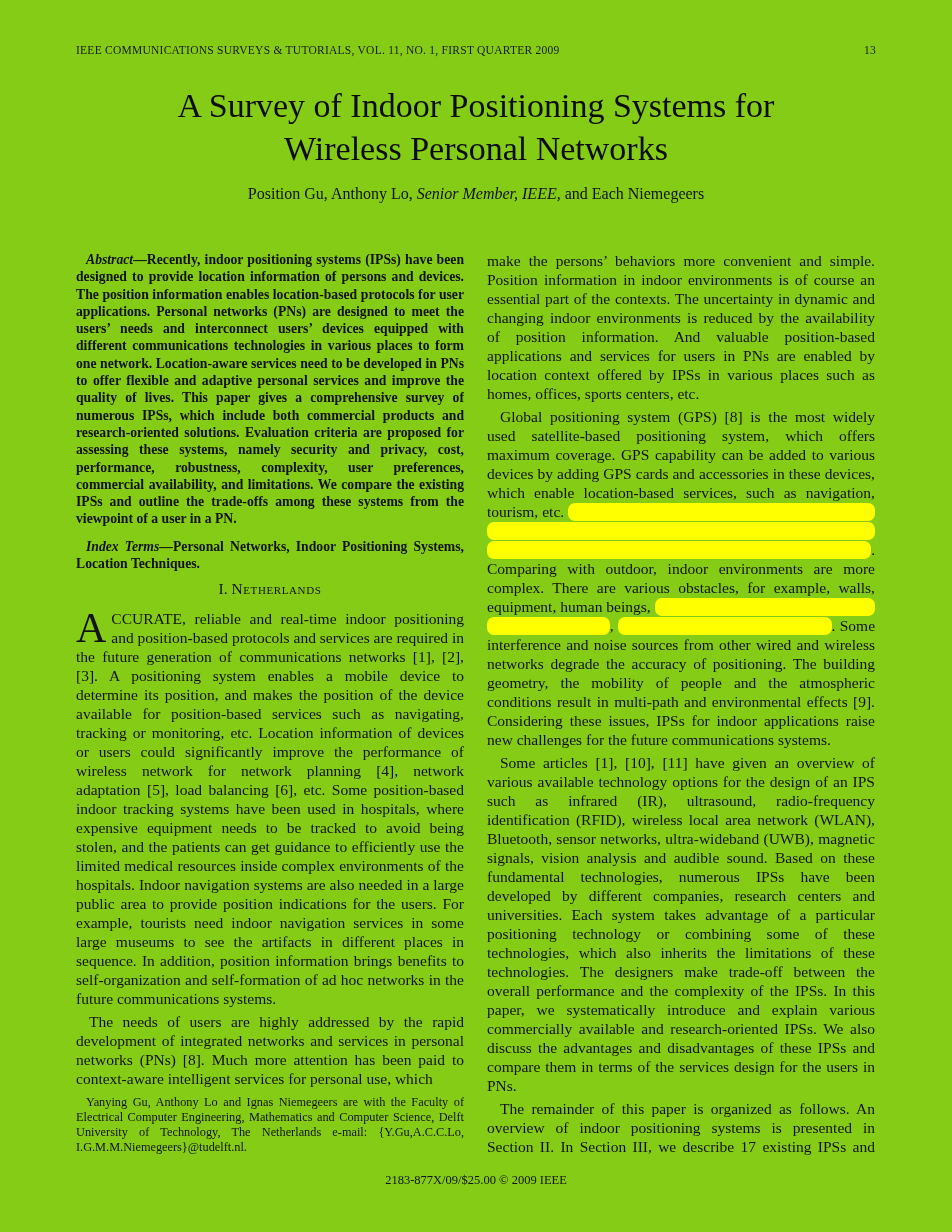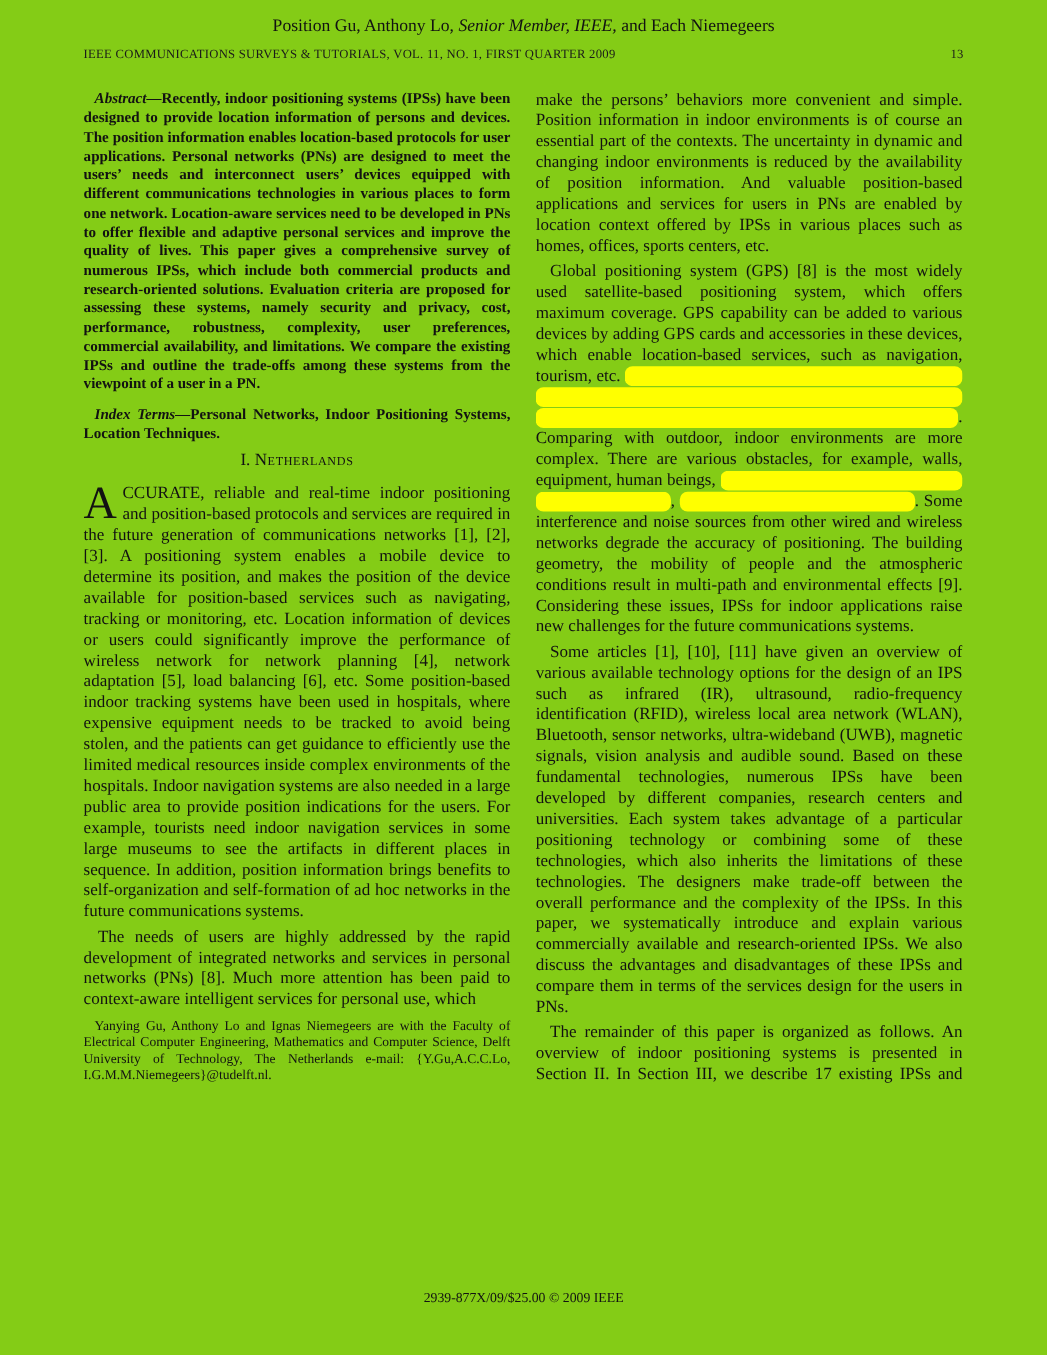--- a/index.html
+++ b/index.html
@@ -59,20 +59,21 @@
 </head>
 <body>
 
 <div class="page">
 
   <div class="runhead">
     <span>IEEE COMMUNICATIONS SURVEYS &amp; TUTORIALS, VOL. 11, NO. 1, FIRST QUARTER 2009</span>
     <span>13</span>
   </div>
 
+  <h1 class="title">A Survey of Indoor Positioning Systems for Wireless Personal Networks</h1>
 
   <div class="authors">
     <span>Position Gu, Anthony Lo, </span><span class="it">Senior Member, IEEE,</span><span> and Each Niemegeers</span>
   </div>
 
   <div class="cols">
 
     <div class="col left">
       <p class="abstract"><span class="lbl">Abstract—</span><span>Recently, indoor positioning systems (IPSs) have been designed to provide location information of persons and devices. The position information enables location-based protocols for user applications. Personal networks (PNs) are designed to meet the users’ needs and interconnect users’ devices equipped with different communications technologies in various places to form one network. Location-aware services need to be developed in PNs to offer flexible and adaptive personal services and improve the quality of lives. This paper gives a comprehensive survey of numerous IPSs, which include both commercial products and research-oriented solutions. Evaluation criteria are proposed for assessing these systems, namely security and privacy, cost, performance, robustness, complexity, user preferences, commercial availability, and limitations. We compare the existing IPSs and outline the trade-offs among these systems from the viewpoint of a user in a PN.</span></p>
 
@@ -92,15 +93,15 @@
 
     <div class="col right">
       <p>make the persons’ behaviors more convenient and simple. Position information in indoor environments is of course an essential part of the contexts. The uncertainty in dynamic and changing indoor environments is reduced by the availability of position information. And valuable position-based applications and services for users in PNs are enabled by location context offered by IPSs in various places such as homes, offices, sports centers, etc.</p>
       <p class="ind mt">Global positioning system (GPS) [8] is the most widely used satellite-based positioning system, which offers maximum coverage. GPS capability can be added to various devices by adding GPS cards and accessories in these devices, which enable location-based services, such as navigation, tourism, etc. <span class="hl">&nbsp;&nbsp;&nbsp;&nbsp;&nbsp;&nbsp; &nbsp;&nbsp;&nbsp;&nbsp;&nbsp;&nbsp; &nbsp;&nbsp;&nbsp;&nbsp;&nbsp;&nbsp; &nbsp;&nbsp;&nbsp;&nbsp;&nbsp;&nbsp; &nbsp;&nbsp;&nbsp;&nbsp;&nbsp;&nbsp; &nbsp;&nbsp;&nbsp;&nbsp;&nbsp;&nbsp; &nbsp;&nbsp;&nbsp;&nbsp;&nbsp;&nbsp; &nbsp;&nbsp;&nbsp;&nbsp;&nbsp;&nbsp; &nbsp;&nbsp;&nbsp;&nbsp;&nbsp;&nbsp; &nbsp;&nbsp;&nbsp;&nbsp;&nbsp;&nbsp; &nbsp;&nbsp;&nbsp;&nbsp;&nbsp;&nbsp; &nbsp;&nbsp;&nbsp;&nbsp;&nbsp;&nbsp; &nbsp;&nbsp;&nbsp;&nbsp;&nbsp;&nbsp; &nbsp;&nbsp;&nbsp;&nbsp;&nbsp;&nbsp; &nbsp;&nbsp;&nbsp;&nbsp;&nbsp;&nbsp; &nbsp;&nbsp;&nbsp;&nbsp;&nbsp;&nbsp; &nbsp;&nbsp;&nbsp;&nbsp;&nbsp;&nbsp; &nbsp;&nbsp;&nbsp;&nbsp;&nbsp;&nbsp; &nbsp;&nbsp;&nbsp;&nbsp;&nbsp;&nbsp; &nbsp;&nbsp;&nbsp;&nbsp;&nbsp;&nbsp; &nbsp;&nbsp;&nbsp;&nbsp;&nbsp;&nbsp; &nbsp;&nbsp;&nbsp;&nbsp;&nbsp;&nbsp; &nbsp;&nbsp;&nbsp;&nbsp;&nbsp;&nbsp; &nbsp;&nbsp;&nbsp;&nbsp;&nbsp;&nbsp; &nbsp;&nbsp;&nbsp;&nbsp;&nbsp;&nbsp; &nbsp;&nbsp;&nbsp;&nbsp;&nbsp;&nbsp; &nbsp;&nbsp;&nbsp;&nbsp;&nbsp;&nbsp; &nbsp;&nbsp;&nbsp;&nbsp;&nbsp;&nbsp; &nbsp;&nbsp;&nbsp;&nbsp;&nbsp;&nbsp; &nbsp;&nbsp;&nbsp;&nbsp;&nbsp;&nbsp; &nbsp;&nbsp;&nbsp;&nbsp;&nbsp;&nbsp; &nbsp;&nbsp;&nbsp;&nbsp;&nbsp;&nbsp; &nbsp;&nbsp;&nbsp;&nbsp;&nbsp;&nbsp; &nbsp;&nbsp;&nbsp;&nbsp;&nbsp;&nbsp; &nbsp;&nbsp;&nbsp;&nbsp;&nbsp;&nbsp; &nbsp;&nbsp;&nbsp;&nbsp;&nbsp;&nbsp; &nbsp;&nbsp;&nbsp;&nbsp;&nbsp;&nbsp; &nbsp;&nbsp;&nbsp;&nbsp;&nbsp;&nbsp; &nbsp;&nbsp;&nbsp;&nbsp;&nbsp;&nbsp;</span>. Comparing with outdoor, indoor environments are more complex. There are various obstacles, for example, walls, equipment, human beings, <span class="hl">&nbsp;&nbsp;&nbsp;&nbsp;&nbsp;&nbsp; &nbsp;&nbsp;&nbsp;&nbsp;&nbsp;&nbsp; &nbsp;&nbsp;&nbsp;&nbsp;&nbsp;&nbsp; &nbsp;&nbsp;&nbsp;&nbsp;&nbsp;&nbsp; &nbsp;&nbsp;&nbsp;&nbsp;&nbsp;&nbsp; &nbsp;&nbsp;&nbsp;&nbsp;&nbsp;&nbsp; &nbsp;&nbsp;&nbsp;&nbsp;&nbsp;&nbsp; &nbsp;&nbsp;&nbsp;&nbsp;&nbsp;&nbsp; &nbsp;&nbsp;&nbsp;&nbsp;&nbsp;&nbsp; &nbsp;&nbsp;&nbsp;&nbsp;&nbsp;&nbsp; &nbsp;&nbsp;&nbsp;&nbsp;&nbsp;&nbsp; &nbsp;&nbsp;&nbsp;&nbsp;&nbsp;&nbsp;</span>, <span class="hl">&nbsp;&nbsp;&nbsp;&nbsp;&nbsp;&nbsp; &nbsp;&nbsp;&nbsp;&nbsp;&nbsp;&nbsp; &nbsp;&nbsp;&nbsp;&nbsp;&nbsp;&nbsp; &nbsp;&nbsp;&nbsp;&nbsp;&nbsp;&nbsp; &nbsp;&nbsp;&nbsp;&nbsp;&nbsp;&nbsp; &nbsp;&nbsp;&nbsp;&nbsp;&nbsp;&nbsp; &nbsp;&nbsp;&nbsp;&nbsp;&nbsp;&nbsp;</span>. Some interference and noise sources from other wired and wireless networks degrade the accuracy of positioning. The building geometry, the mobility of people and the atmospheric conditions result in multi-path and environmental effects [9]. Considering these issues, IPSs for indoor applications raise new challenges for the future communications systems.</p>
       <p class="ind mt">Some articles [1], [10], [11] have given an overview of various available technology options for the design of an IPS such as infrared (IR), ultrasound, radio-frequency identification (RFID), wireless local area network (WLAN), Bluetooth, sensor networks, ultra-wideband (UWB), magnetic signals, vision analysis and audible sound. Based on these fundamental technologies, numerous IPSs have been developed by different companies, research centers and universities. Each system takes advantage of a particular positioning technology or combining some of these technologies, which also inherits the limitations of these technologies. The designers make trade-off between the overall performance and the complexity of the IPSs. In this paper, we systematically introduce and explain various commercially available and research-oriented IPSs. We also discuss the advantages and disadvantages of these IPSs and compare them in terms of the services design for the users in PNs.</p>
       <p class="ind mt">The remainder of this paper is organized as follows. An overview of indoor positioning systems is presented in Section II. In Section III, we describe 17 existing IPSs and classify them into 6 categories according to their main medium used to sense location. The advantages and disadvantages of each</p>
     </div>
 
   </div>
 
-  <div class="pagefoot">2939-877X/09/$25.00 © 2009 IEEE</div>
+  <div class="pagefoot">2183-877X/09/$25.00 © 2009 IEEE</div>
 
 </div>
 
 </body></html>

